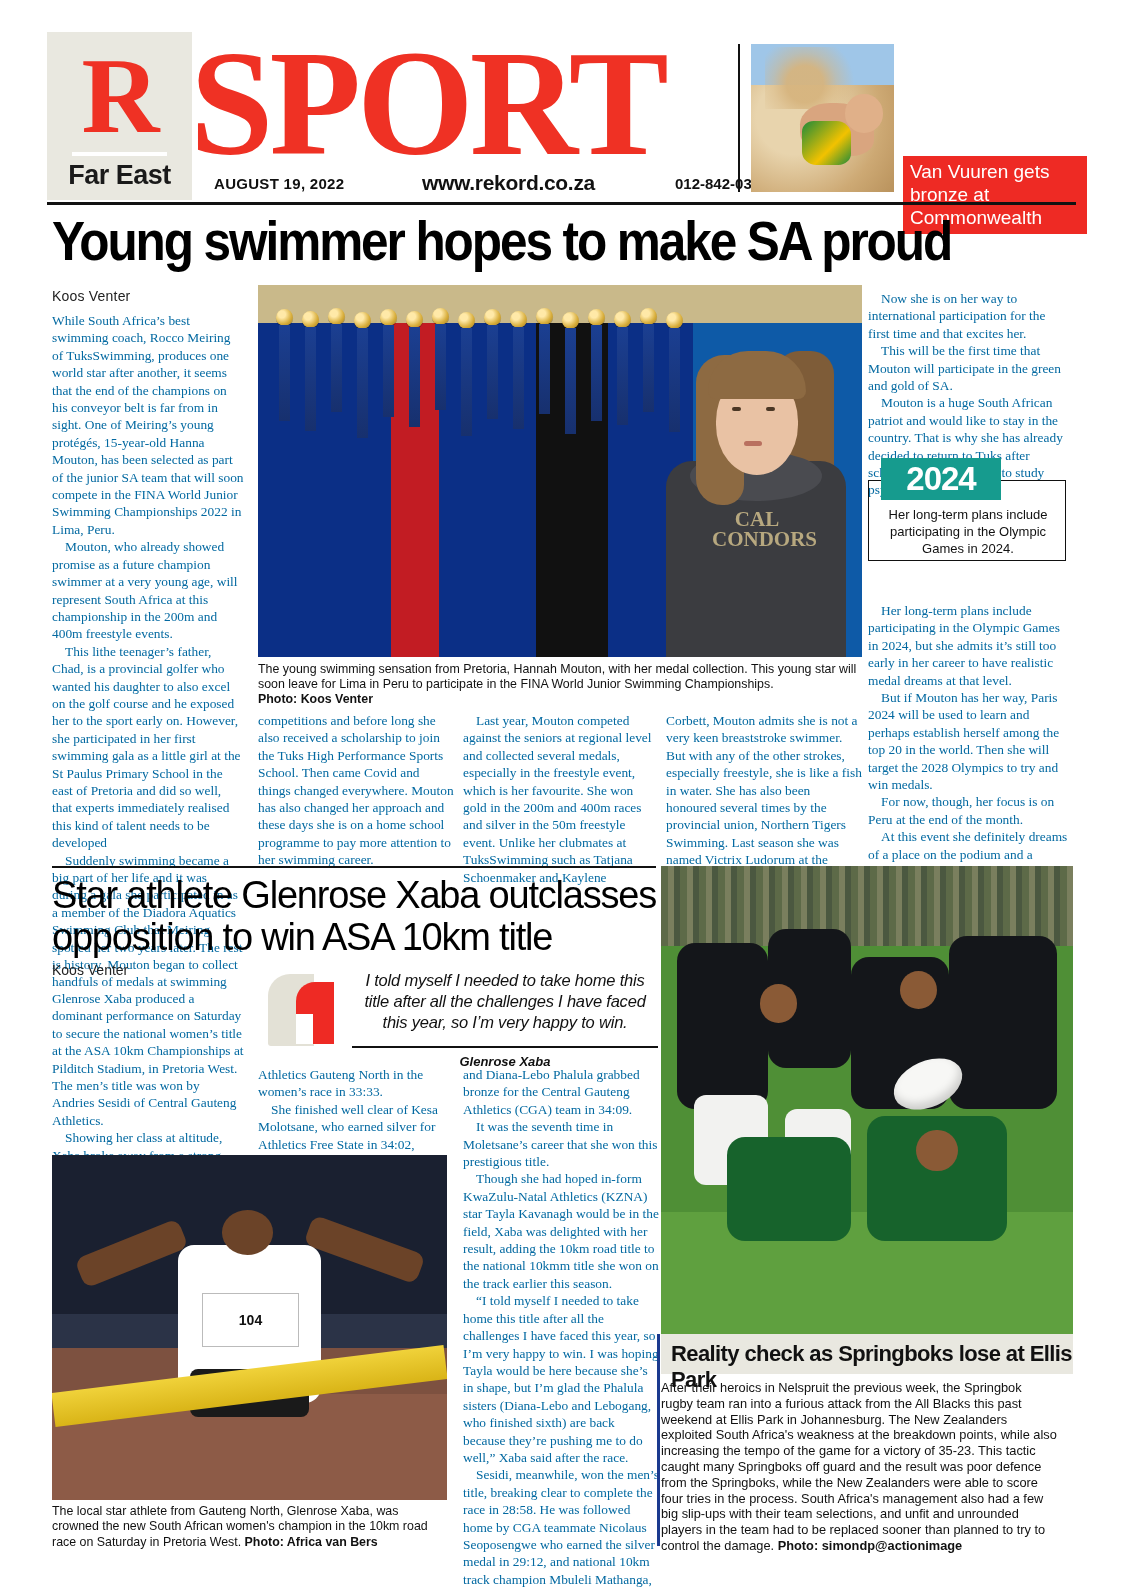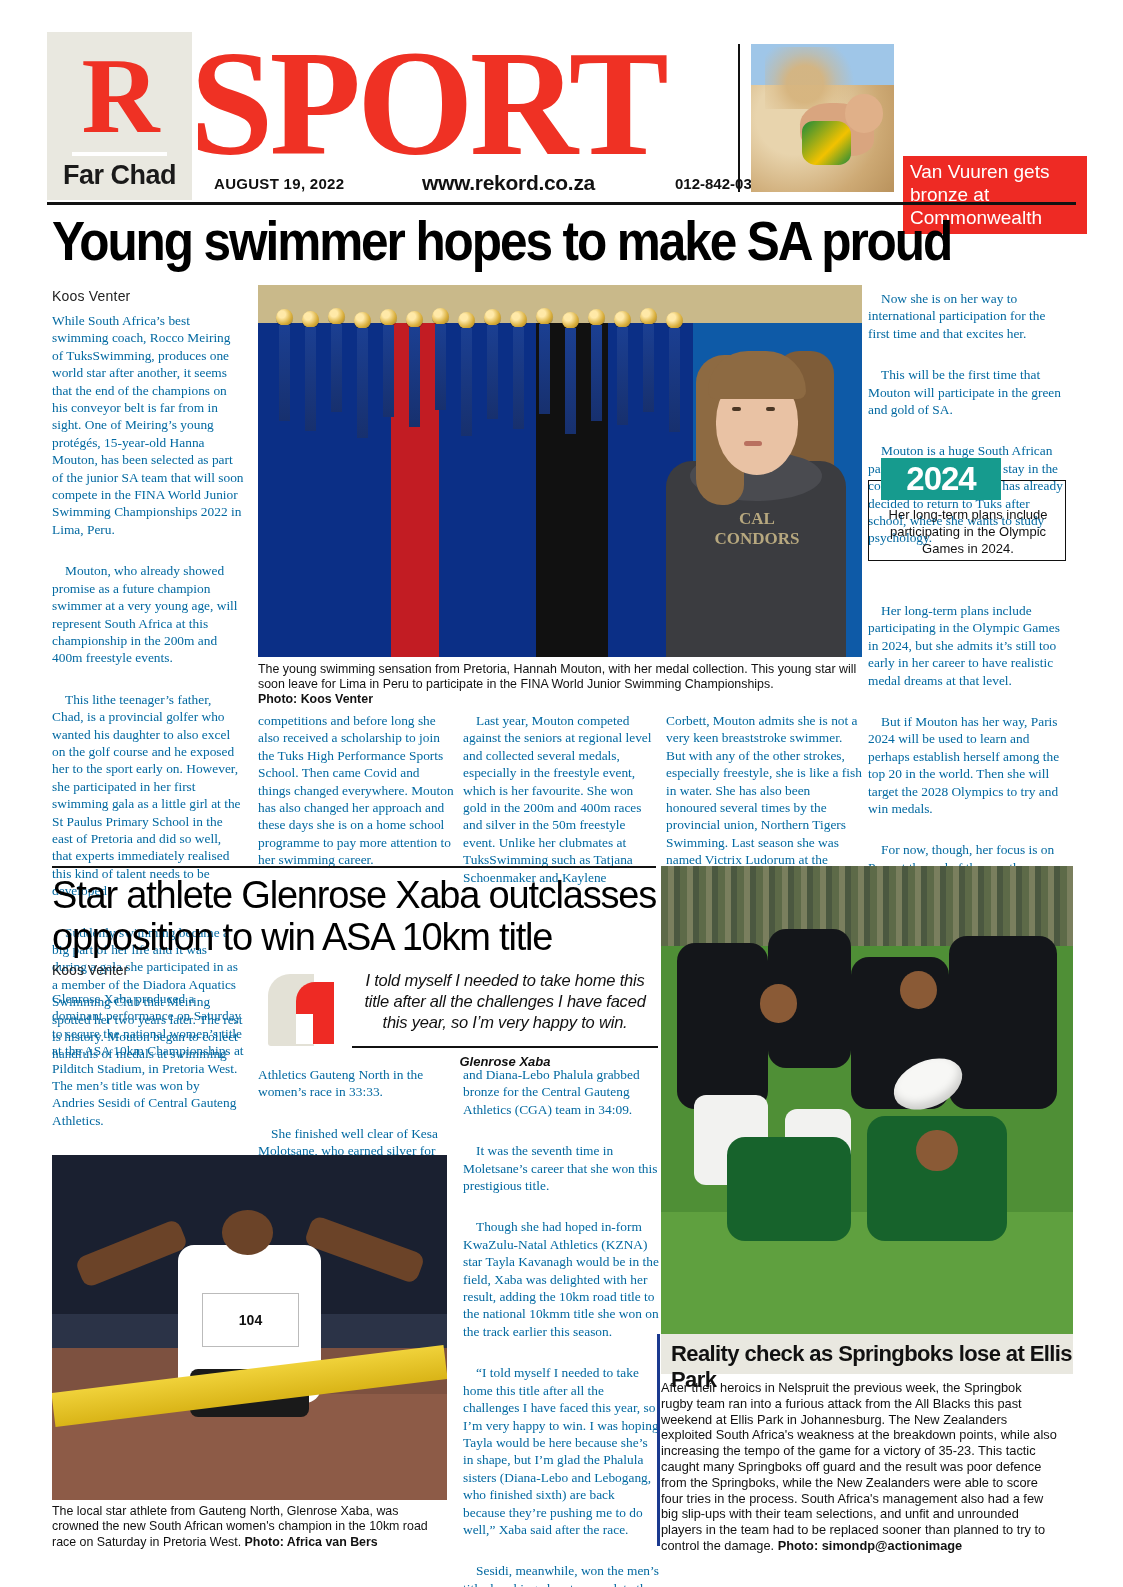--- a/index.html
+++ b/index.html
@@ -36,21 +36,21 @@
   
   .a1-headline{position:absolute;left:52px;top:212px;width:1020px;
     font-family:"Liberation Sans",sans-serif;font-weight:700;font-size:55px;line-height:58px;
     letter-spacing:-2.3px;transform:scaleX(0.9);transform-origin:left top;color:#000;white-space:nowrap;}
 
   .a1-byline{position:absolute;left:52px;top:288px;font-size:14px;color:#222;letter-spacing:0.2px;}
 
   .col-serif{font-family:"Liberation Serif",serif;font-size:13.4px;line-height:17.4px;
              color:#0369a1;text-align:left;}
   .col-serif p{margin:0;}
-  .col-serif p+p{text-indent:13px;margin-top:24px;}
+  .col-serif p+p{text-indent:13px;}
 
   #a1c1{position:absolute;left:52px;top:312px;width:192px;height:545px;}
   #a1c2{position:absolute;left:258px;top:712px;width:196px;height:148px;}
   #a1c3{position:absolute;left:463px;top:712px;width:196px;height:148px;}
   #a1c4{position:absolute;left:666px;top:712px;width:196px;height:148px;}
   #a1c5{position:absolute;left:868px;top:290px;width:200px;height:185px;}
   #a1c6{position:absolute;left:868px;top:602px;width:200px;height:258px;}
 
   
   .a1-photo{position:absolute;left:258px;top:285px;width:604px;height:372px;overflow:hidden;background:#2b2a27;}
@@ -118,21 +118,21 @@
   .girl .hoodie{position:absolute;left:10px;top:120px;width:180px;height:196px;background:#3b3c40;border-radius:26px 26px 0 0;}
   .girl .hood{position:absolute;left:34px;top:110px;width:132px;height:50px;background:#4a4b50;border-radius:50%;}
   .girl .face{position:absolute;left:60px;top:30px;width:82px;height:104px;border-radius:44px/54px;background:#e9c2a4;}
   .girl .hairL{position:absolute;left:40px;top:14px;width:48px;height:150px;background:#8d6a42;border-radius:28px 10px 20px 26px;}
   .girl .hairR{position:absolute;left:120px;top:10px;width:58px;height:190px;background:#7e5c38;border-radius:24px 24px 30px 30px;}
   .girl .hairTop{position:absolute;left:52px;top:10px;width:98px;height:48px;background:#8d6a42;border-radius:50px 50px 10px 10px;}
   .girl .eyeL,.girl .eyeR{position:absolute;top:66px;width:9px;height:4px;background:#4b3725;border-radius:3px;}
   .girl .eyeL{left:76px;} .girl .eyeR{left:110px;}
   .girl .mouth{position:absolute;left:88px;top:100px;width:18px;height:5px;background:#b9705f;border-radius:4px;}
   .girl .logo{position:absolute;left:56px;top:168px;width:90px;height:46px;color:#cdbb8a;
-     font-family:"Liberation Serif",serif;font-size:17px;line-height:20px;text-align:center;font-weight:700;opacity:.85;}
+     font-family:"Liberation Serif",serif;font-size:21px;line-height:20px;text-align:center;font-weight:700;opacity:.85;}
 
   .longjump{background:linear-gradient(180deg,#9fc6e8 0 34%, #d9b98a 34% 100%);}
   .lj-sand{position:absolute;left:0;top:28%;width:100%;height:72%;
      background:radial-gradient(circle at 30% 30%, #e8d4ad 0 30%, #cda974 70%, #b9925c 100%);}
   .lj-spray{position:absolute;left:10%;top:2%;width:70%;height:42%;
      background:radial-gradient(circle at 40% 60%, rgba(214,180,126,.95) 0 26%, rgba(214,180,126,.45) 45%, rgba(214,180,126,0) 70%);}
   .lj-body{position:absolute;left:34%;top:40%;width:52%;height:36%;background:#d9a57f;border-radius:40% 50% 30% 45%;}
   .lj-head{position:absolute;left:66%;top:34%;width:26%;height:26%;background:#e0b089;border-radius:50%;}
   .lj-kit{position:absolute;left:36%;top:52%;width:34%;height:30%;
      background:linear-gradient(135deg,#1d8a3a,#f2c200 60%,#1d8a3a);border-radius:24% 30% 26% 30%;}
@@ -164,21 +164,21 @@
 </head>
 <body>
 
 <div class="page">
 
   <div class="masthead">
 
     <div class="mh-flag">
       <div class="mh-flag-r">R</div>
       <div class="mh-flag-rule"></div>
-      <div class="mh-flag-sub">Far Chad</div>
+      <div class="mh-flag-sub">Far East</div>
     </div>
 
     <div class="mh-sport">SPORT</div>
 
     <div class="mh-infoline">
       <div class="mh-date">AUGUST 19, 2022</div>
       <div class="mh-url">www.rekord.co.za</div>
       <div class="mh-tel">012-842-0300</div>
     </div>
 

